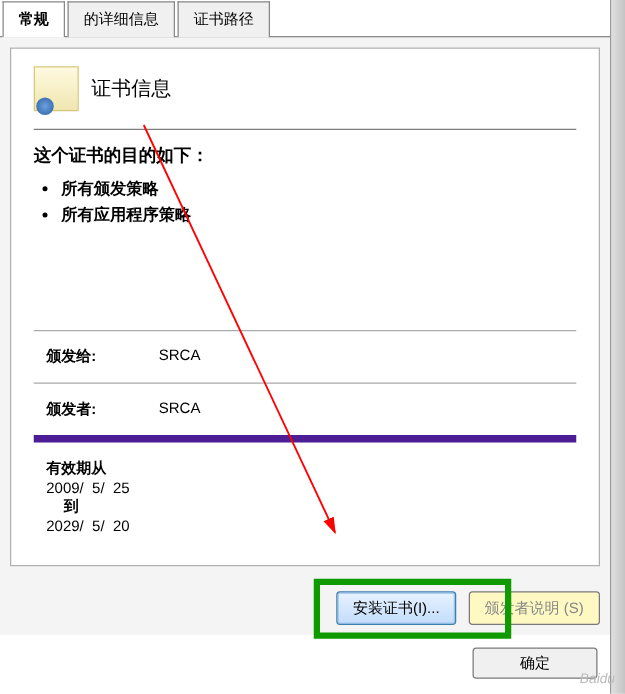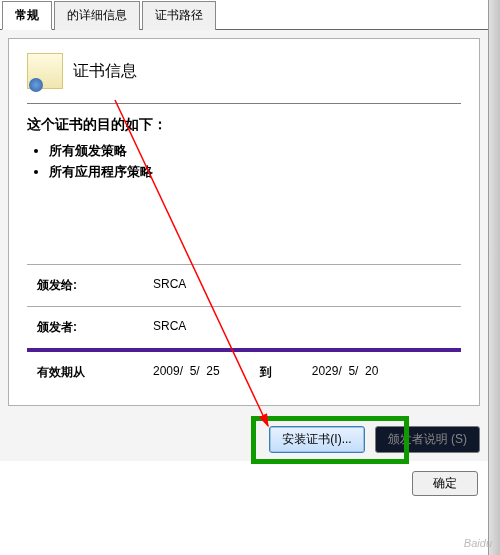--- a/index.html
+++ b/index.html
@@ -88,21 +88,20 @@
     }
     .spacer {
       height: 80px;
     }
     .detail-row {
       display: flex;
       margin: 0;
       border-top: 1px solid #aaa;
       padding: 12px 4px 12px 10px;
       font-size: 12px;
-      gap: 26px;
     }
     .detail-label {
       width: 90px;
       font-weight: bold;
     }
     .detail-value {
       flex: 1;
     }
     .btn-row {
       display: flex;
@@ -120,38 +119,38 @@
       cursor: pointer;
       border-radius: 3px;
     }
     .btn.install {
       background: linear-gradient(#e8f2ff,#c3ddfb);
       border: 1px solid #3c7fb1;
       box-shadow: inset 0 0 0 1px #9ac3eb;
     }
     .btn.disabled {
       color: #888;
-      background: #0f172a;
+      background: #fef9c3;
     }
     .link-row {
       margin-top: 14px;
       font-size: 12px;
     }
     .link-row .link {
       color: #0000cc;
       text-decoration: underline;
       cursor: pointer;
     }
     .footer {
       display: flex;
       justify-content: flex-end;
       padding: 10px 10px 0 0;
     }
     .btn.ok {
-      padding: 3px 20px;
+      padding: 3px 37px;
     }
     
     .highlight-box {
       position: absolute;
       border: 5px solid #0f9b00;
       top: -10px;
       width: 158px;
       height: 48px;
       pointer-events: none;
     }
@@ -216,21 +215,21 @@
       <div class="spacer"></div>
 
       <div class="detail-row">
         <span class="detail-label">颁发给:</span>
         <span class="detail-value">SRCA</span>
       </div>
       <div class="detail-row">
         <span class="detail-label">颁发者:</span>
         <span class="detail-value">SRCA</span>
       </div>
-      <div class="detail-row" style="border-top:4px solid #4c1d95;">
+      <div class="detail-row" style="border-top:6px solid #4c1d95;flex-direction:column;">
         <span class="detail-label">有效期从</span>
         <span style="white-space:pre">2009/  5/  25</span>
         <span style="font-weight:bold;margin:0 14px;">到</span>
         <span style="white-space:pre">2029/  5/  20</span>
       </div>
 
     </div>
 
     <div class="btn-row">
       <div style="position:relative;">

